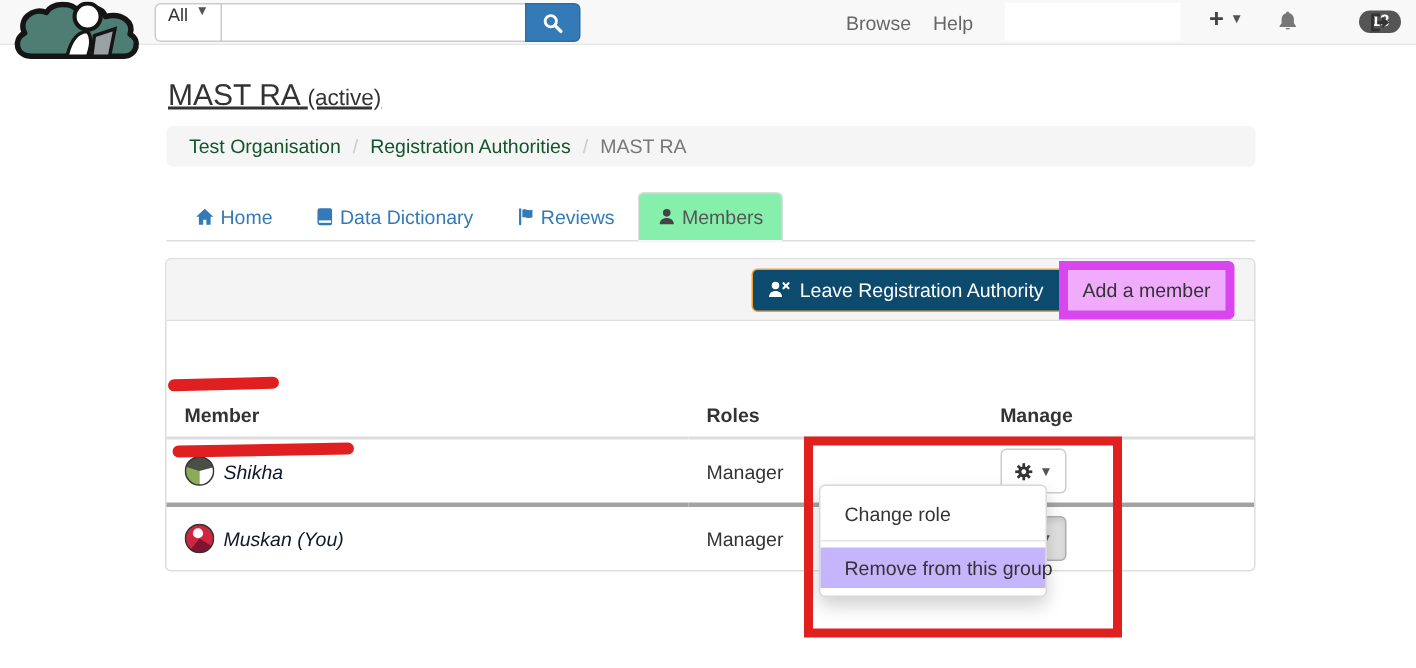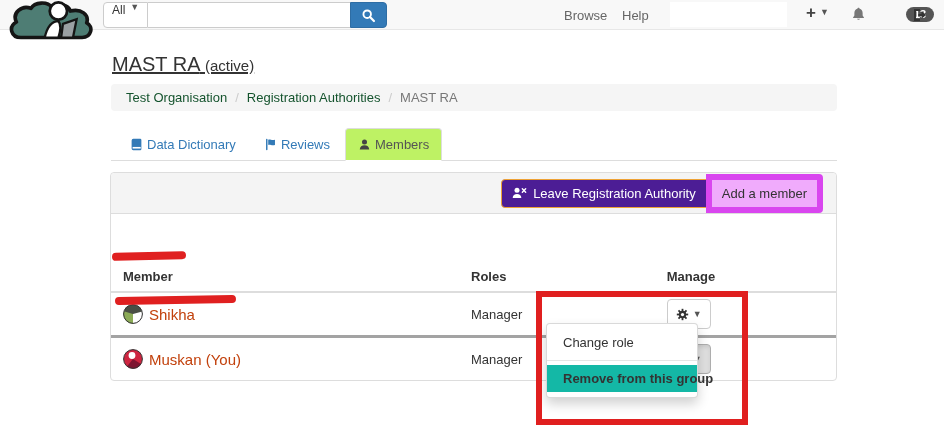--- a/index.html
+++ b/index.html
@@ -63,64 +63,64 @@
     position: absolute; left: 111px; top: 129px; width: 726px; height: 32px;
     border-bottom: 1px solid #ddd; display: flex; align-items: flex-end; padding-left: 6px;
   }
   .tab {
     display: flex; align-items: center; gap: 4px;
     padding: 8px 12px; font-size: 13px; color: #337ab7;
     border: 1px solid transparent; border-radius: 4px 4px 0 0;
     margin-bottom: -1px; margin-right: 2px; cursor: pointer; text-decoration: none;
   }
   .tab.active {
-    background: #bef264; color: #555; border-color: #ddd; border-bottom-color: #fff; cursor: default;
+    background: #86efac; color: #555; border-color: #ddd; border-bottom-color: #fff; cursor: default;
   }
 
   
   .panel {
     position: absolute; left: 110px; top: 172px; width: 727px;
     background: #fff; border: 1px solid #ddd; border-radius: 4px;
   }
   .panel-heading {
     background: #f4f4f4; border-bottom: 1px solid #ddd; border-radius: 4px 4px 0 0;
     height: 41px; display: flex; justify-content: flex-end; align-items: center; padding: 0 13px;
   }
   .btn { font-size: 13px; padding: 6px 10px; display: flex; align-items: center; gap: 6px; cursor: pointer; }
   .btn-warning {
-    background: #4c1d95; border: 1px solid #eea236; color: #fff; border-radius: 4px 0 0 4px;
+    background: #0c4a6e; border: 1px solid #eea236; color: #fff; border-radius: 4px 0 0 4px;
   }
   .btn-default {
     background: #f0abfc; border: 6px solid #d946ef; color: #333; border-radius: 0 4px 4px 0; margin-left: -1px;
   }
   table.members { width: 100%; border-collapse: collapse; font-size: 13px; margin-top: 48px; }
   table.members th {
     text-align: left; font-weight: bold; color: #333; padding: 7px 12px;
     border-bottom: 2px solid #ddd;
   }
   table.members td { padding: 6px 12px; border-top: 3px solid #a3a3a3; height: 42px; vertical-align: middle; }
   table.members tr:first-child td { border-top: none; }
   .col-member { width: 48%; }
   .col-roles { width: 27%; }
   .member-cell { display: flex; align-items: center; gap: 6px; }
-  .member-link { color: #c2410c; text-decoration: none; cursor: pointer; font-size: 15px; }
+  .member-link { color: #0f172a; text-decoration: none; cursor: pointer; font-size: 13px; font-style: italic; }
   .gear-btn {
     width: 44px; height: 30px; background: #fff; border: 1px solid #ccc; border-radius: 4px;
     display: flex; align-items: center; justify-content: center; gap: 4px; cursor: pointer;
   }
   .gear-btn.open { background: #e0e0e0; border-color: #adadad; box-shadow: inset 0 2px 4px rgba(0,0,0,.1); }
 
   
   .dropdown-menu {
     position: absolute; left: 546px; top: 323px; width: 152px; z-index: 30;
     background: #fff; border: 1px solid rgba(0,0,0,.15); border-radius: 4px;
     box-shadow: 0 6px 12px rgba(0,0,0,.18); padding: 5px 0; font-size: 13px;
   }
   .dropdown-item { padding: 6px 16px; color: #333; cursor: pointer; white-space: nowrap; }
-  .dropdown-item.danger { background: #14b8a6; font-weight: bold; }
+  .dropdown-item.danger { background: #c4b5fd; }
   .dropdown-divider { height: 1px; background: #e5e5e5; margin: 4px 0; }
 
   
   .red-rect {
     position: absolute; left: 536px; top: 291px; width: 212px; height: 134px;
     border: 6px solid #e01f1f; z-index: 40; pointer-events: none;
   }
   .scribble {
     position: absolute; height: 8px; background: #e02020; border-radius: 5px; z-index: 15; pointer-events: none;
   }
@@ -187,20 +187,26 @@
 
 <div class="breadcrumb">
   <a>Test Organisation</a>
   <span class="sep">/</span>
   <a>Registration Authorities</a>
   <span class="sep">/</span>
   <span class="current">MAST RA</span>
 </div>
 
 <div class="tabs">
+  <a class="tab">
+    <svg width="13" height="13" viewBox="0 0 16 16" fill="#337ab7">
+      <path d="M8 1.5 L15 8 H12.8 V14.5 H9.3 V10.5 H6.7 V14.5 H3.2 V8 H1 Z"></path>
+    </svg>
+    <span>Home</span>
+  </a>
   <a class="tab">
     <svg width="13" height="13" viewBox="0 0 16 16" fill="#337ab7">
       <path d="M4 1 H12.5 A1.5 1.5 0 0 1 14 2.5 V13.5 A1.5 1.5 0 0 1 12.5 15 H4 A2 2 0 0 1 2 13 V3 A2 2 0 0 1 4 1 Z"></path>
       <rect x="3.2" y="11" width="10" height="2" fill="#fff"></rect>
     </svg>
     <span>Data Dictionary</span>
   </a>
   <a class="tab">
     <svg width="13" height="13" viewBox="0 0 16 16" fill="#337ab7">
       <rect x="2.5" y="1" width="1.8" height="14" rx="0.9"></rect>

